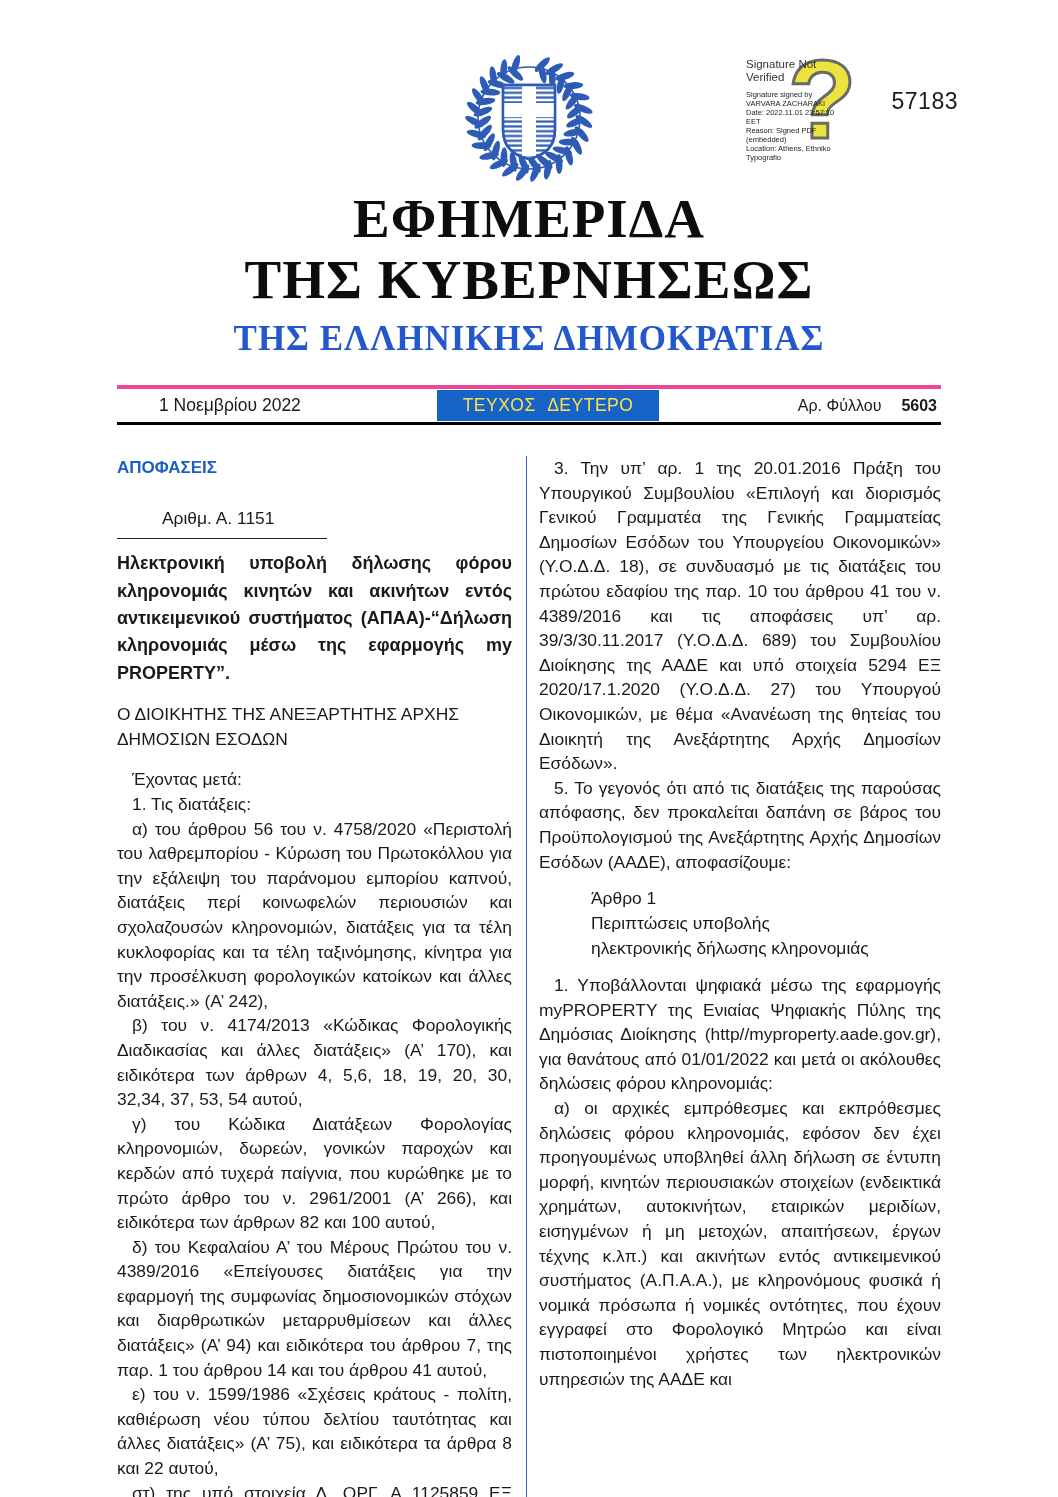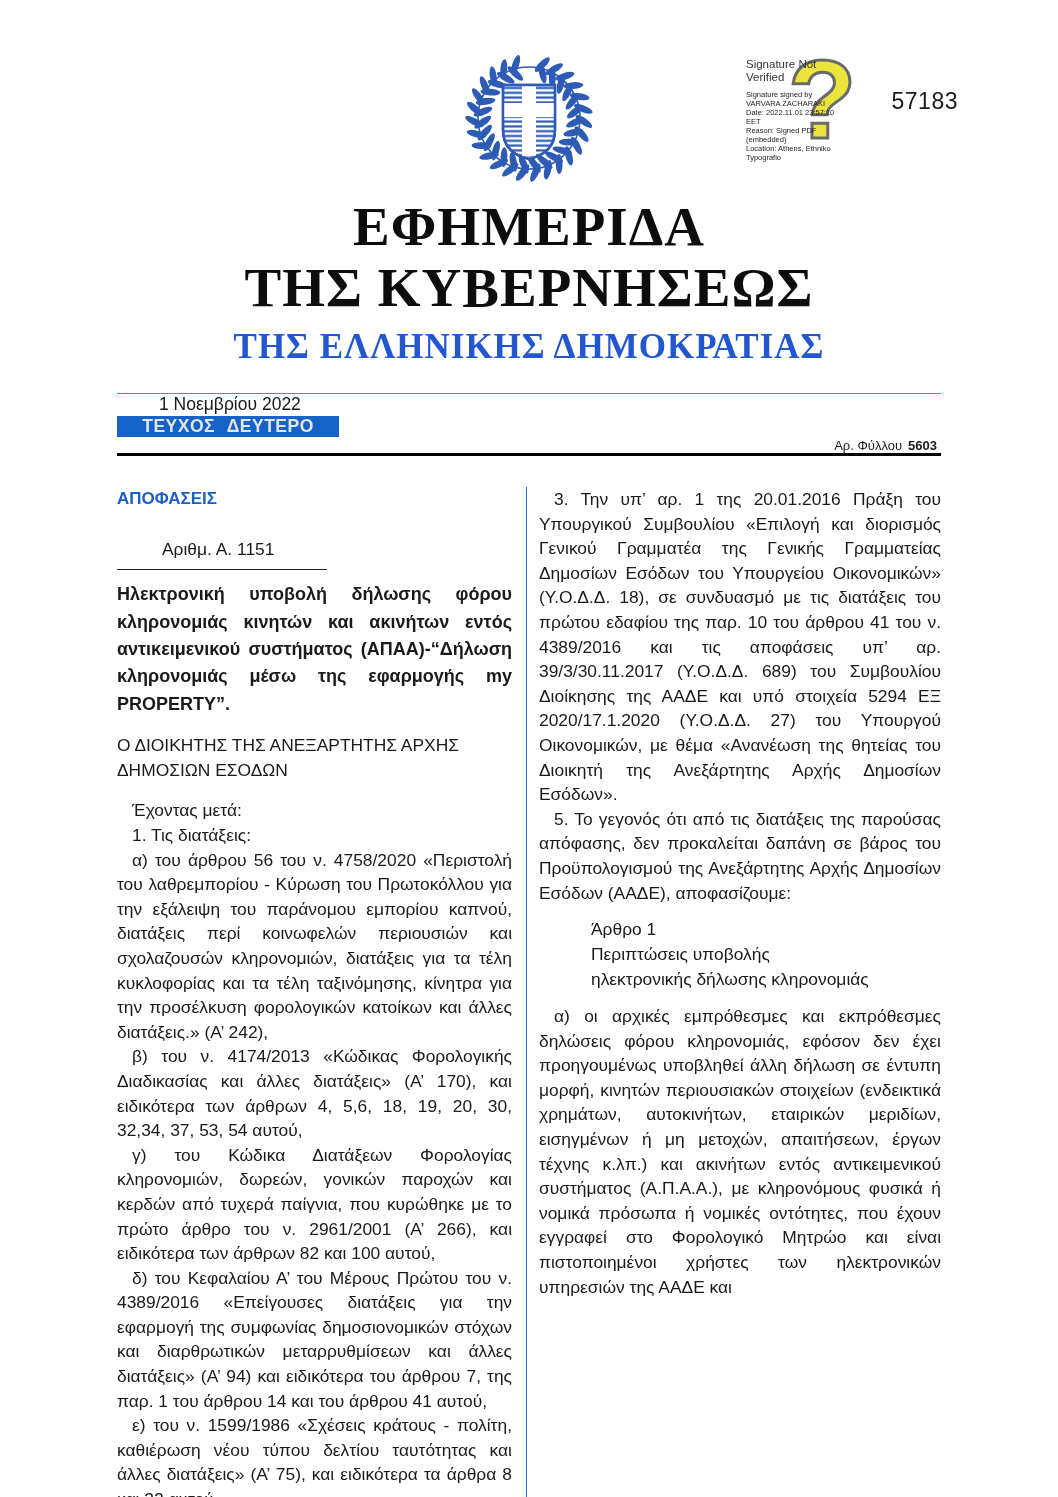--- a/index.html
+++ b/index.html
@@ -19,32 +19,32 @@
   .sig-details{position:relative;z-index:1;margin-top:7px;font-size:7.5px;line-height:9px;color:#1c1c1c;}
   
   .page-number{position:absolute;top:88px;right:100px;font-size:23px;letter-spacing:.5px;}
   
   .emblem-wrap{padding-top:52px;text-align:center;line-height:0;}
   .emblem-fill{fill:var(--emblem-blue,#2d5bb5);}
   .emblem-stroke{stroke:var(--emblem-blue,#2d5bb5);}
   
   .m1,.m2{margin:0;text-align:center;font-family:"Liberation Serif",serif;font-weight:700;
     font-size:55px;line-height:61px;color:#0d0d0d;letter-spacing:1px;}
-  .m1{margin-top:12px;}
+  .m1{margin-top:4px;}
   .m3{margin:9px 0 0;text-align:center;font-family:"Liberation Serif",serif;font-weight:700;
     font-size:35px;line-height:40px;color:var(--masthead-blue,#2257cd);letter-spacing:1px;}
   
-  .issue-bar{margin:26px 117px 0;border-top:1px solid #ec4899;border-bottom:3px solid #000;
-    display:flex;align-items:stretch;min-height:33px;flex-direction:column;}
+  .issue-bar{margin:26px 117px 0;border-top:4px solid #ec4899;border-bottom:3px solid #000;
+    display:flex;align-items:stretch;min-height:33px;}
   .issue-date{flex:1;display:flex;align-items:center;padding-left:42px;font-size:17.5px;}
-  .issue-box{width:222px;margin:1px 0;background:var(--issue-box-blue,#1663c8);color:#e5e5e5;
-    display:flex;align-items:center;justify-content:center;font-weight:700;font-size:17.5px;
+  .issue-box{width:222px;margin:1px 0;background:var(--issue-box-blue,#1663c8);color:#fde047;
+    display:flex;align-items:center;justify-content:center;font-weight:400;font-size:17.5px;
     letter-spacing:.5px;word-spacing:7px;}
   .issue-no{flex:1;display:flex;align-items:center;justify-content:flex-end;padding-right:4px;
-    font-size:13px;gap:6px;}
+    font-size:16px;gap:20px;}
   .issue-no b{font-weight:700;}
   
   .columns{display:flex;margin:0 117px;padding-top:31px;font-size:17.4px;line-height:24.6px;}
   .col-left{width:395px;padding-right:14px;}
   .col-right{flex:1;border-left:1.5px solid var(--divider-blue,#2f6ad2);padding-left:12px;}
   .section-head{font-size:17px;font-weight:700;color:var(--accent-blue,#1b5ec6);margin:0 0 25px;}
   .decision-number{padding-left:45px;}
   .num-rule{width:210px;height:0;border-bottom:1.3px solid #222;margin:8px 0 11px;}
   .decision-title{font-weight:700;text-align:justify;line-height:27.4px;margin:0 0 15px;font-size:18px;}
   .authority{margin:0 0 16px;}
@@ -180,18 +180,19 @@
     </section>
 
     <section class="col-right">
       <p class="body-p">3. Την υπ’ αρ. 1 της 20.01.2016 Πράξη του Υπουργικού Συμβουλίου «Επιλογή και διορισμός Γενικού Γραμματέα της Γενικής Γραμματείας Δημοσίων Εσόδων του Υπουργείου Οικονομικών» (Υ.Ο.Δ.Δ. 18), σε συνδυασμό με τις διατάξεις του πρώτου εδαφίου της παρ. 10 του άρθρου 41 του ν. 4389/2016 και τις αποφάσεις υπ’ αρ. 39/3/30.11.2017 (Υ.Ο.Δ.Δ. 689) του Συμβουλίου Διοίκησης της ΑΑΔΕ και υπό στοιχεία 5294 ΕΞ 2020/17.1.2020 (Υ.Ο.Δ.Δ. 27) του Υπουργού Οικονομικών, με θέμα «Ανανέωση της θητείας του Διοικητή της Ανεξάρτητης Αρχής Δημοσίων Εσόδων».</p>
       <p class="body-p">5. Το γεγονός ότι από τις διατάξεις της παρούσας απόφασης, δεν προκαλείται δαπάνη σε βάρος του Προϋπολογισμού της Ανεξάρτητης Αρχής Δημοσίων Εσόδων (ΑΑΔΕ), αποφασίζουμε:</p>
       <div class="article-heading">
         <div>Άρθρο 1</div>
         <div>Περιπτώσεις υποβολής</div>
         <div>ηλεκτρονικής δήλωσης κληρονομιάς</div>
       </div>
+      <p class="body-p">1. Υποβάλλονται ψηφιακά μέσω της εφαρμογής myPROPERTY της Ενιαίας Ψηφιακής Πύλης της Δημόσιας Διοίκησης (http//myproperty.aade.gov.gr), για θανάτους από 01/01/2022 και μετά οι ακόλουθες δηλώσεις φόρου κληρονομιάς:</p>
       <p class="body-p">α) οι αρχικές εμπρόθεσμες και εκπρόθεσμες δηλώσεις φόρου κληρονομιάς, εφόσον δεν έχει προηγουμένως υποβληθεί άλλη δήλωση σε έντυπη μορφή, κινητών περιουσιακών στοιχείων (ενδεικτικά χρημάτων, αυτοκινήτων, εταιρικών μεριδίων, εισηγμένων ή μη μετοχών, απαιτήσεων, έργων τέχνης κ.λπ.) και ακινήτων εντός αντικειμενικού συστήματος (Α.Π.Α.Α.), με κληρονόμους φυσικά ή νομικά πρόσωπα ή νομικές οντότητες, που έχουν εγγραφεί στο Φορολογικό Μητρώο και είναι πιστοποιημένοι χρήστες των ηλεκτρονικών υπηρεσιών της ΑΑΔΕ και</p>
 
     </section>
 
   </main>
 </div>
 
 </body></html>

